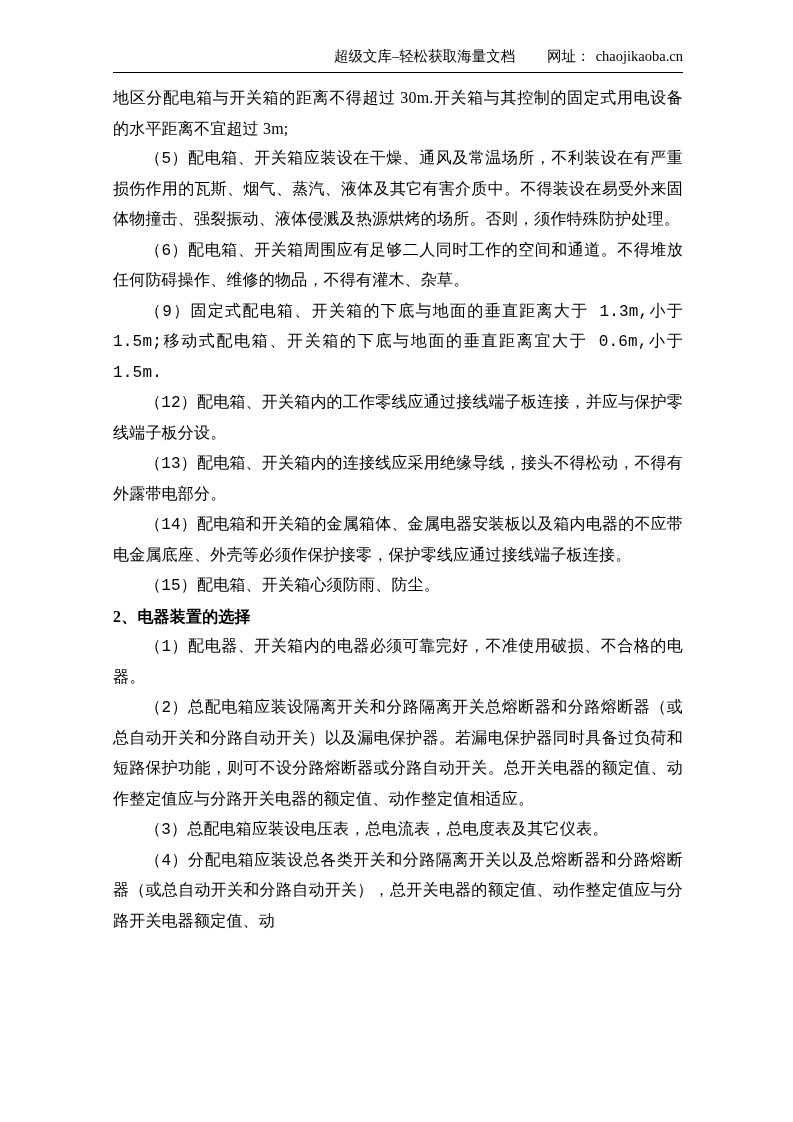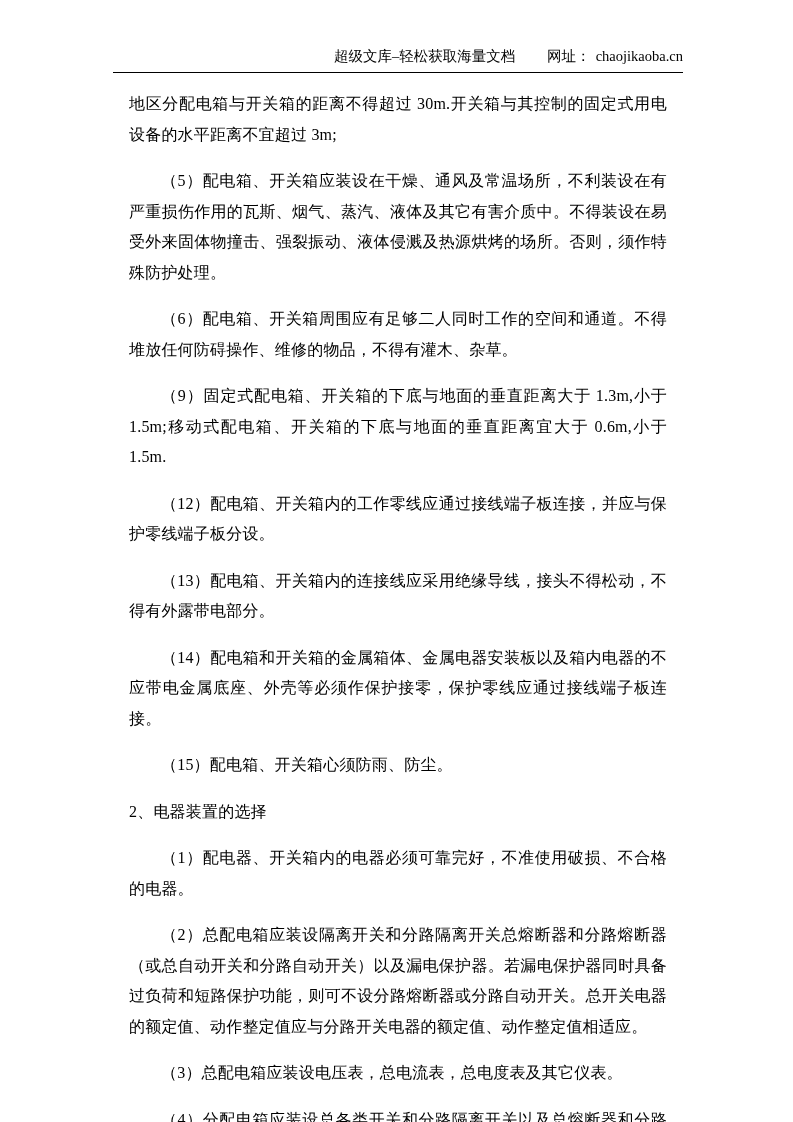--- a/index.html
+++ b/index.html
@@ -28,23 +28,23 @@
   .header .hdr-gap { display: inline-block; width: 2.2em; }
   .header .hdr-url-label { margin-right: 0.35em; }
   .doc-body {
     margin-top: 10px;
     font-size: 16px;
     line-height: 30.5px;
     text-align: justify;
     text-justify: inter-ideograph;
     letter-spacing: 0.2px;
   }
-  .doc-body p.para { margin: 16px; }
-  .doc-body p.indent { text-indent: 2em; }
-  .doc-body p.heading { text-indent: 0; }
+  .doc-body p.para { margin: 0; }
+  .doc-body p.indent { text-indent: 2em; font-family: Liberation Mono, monospace; }
+  .doc-body p.heading { text-indent: 0; font-weight: bold; }
 </style>
 </head>
 <body>
 
 <div class="page">
   <div class="header">
     <span>超级文库–轻松获取海量文档</span><span class="hdr-gap"></span><span class="hdr-url-label">网址：</span><span>chaojikaoba.cn</span>
   </div>
   <div class="doc-body">
 

